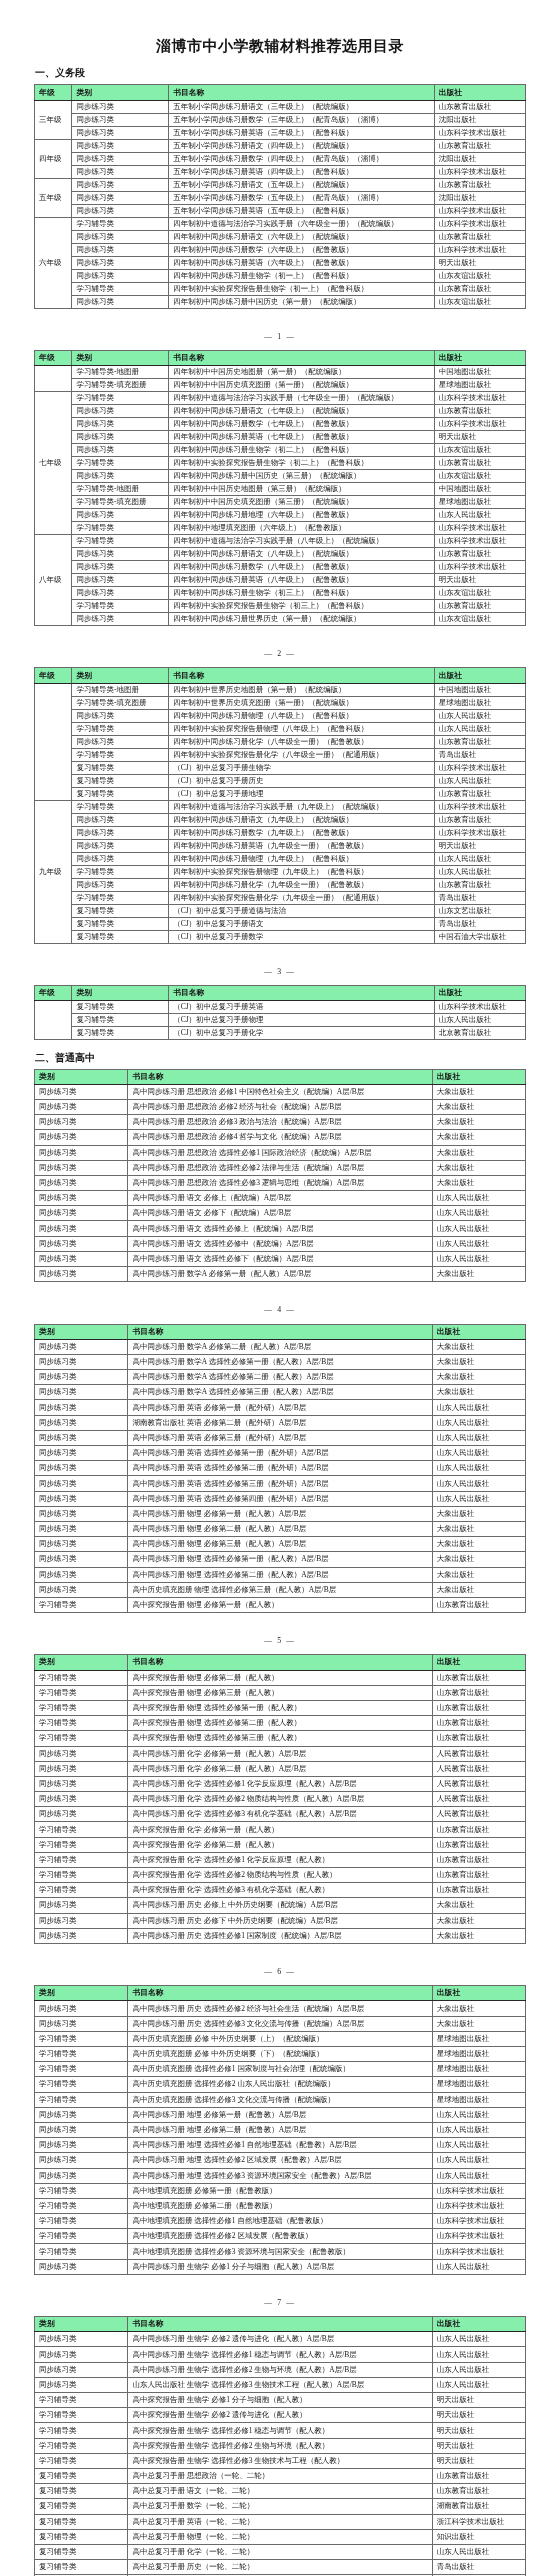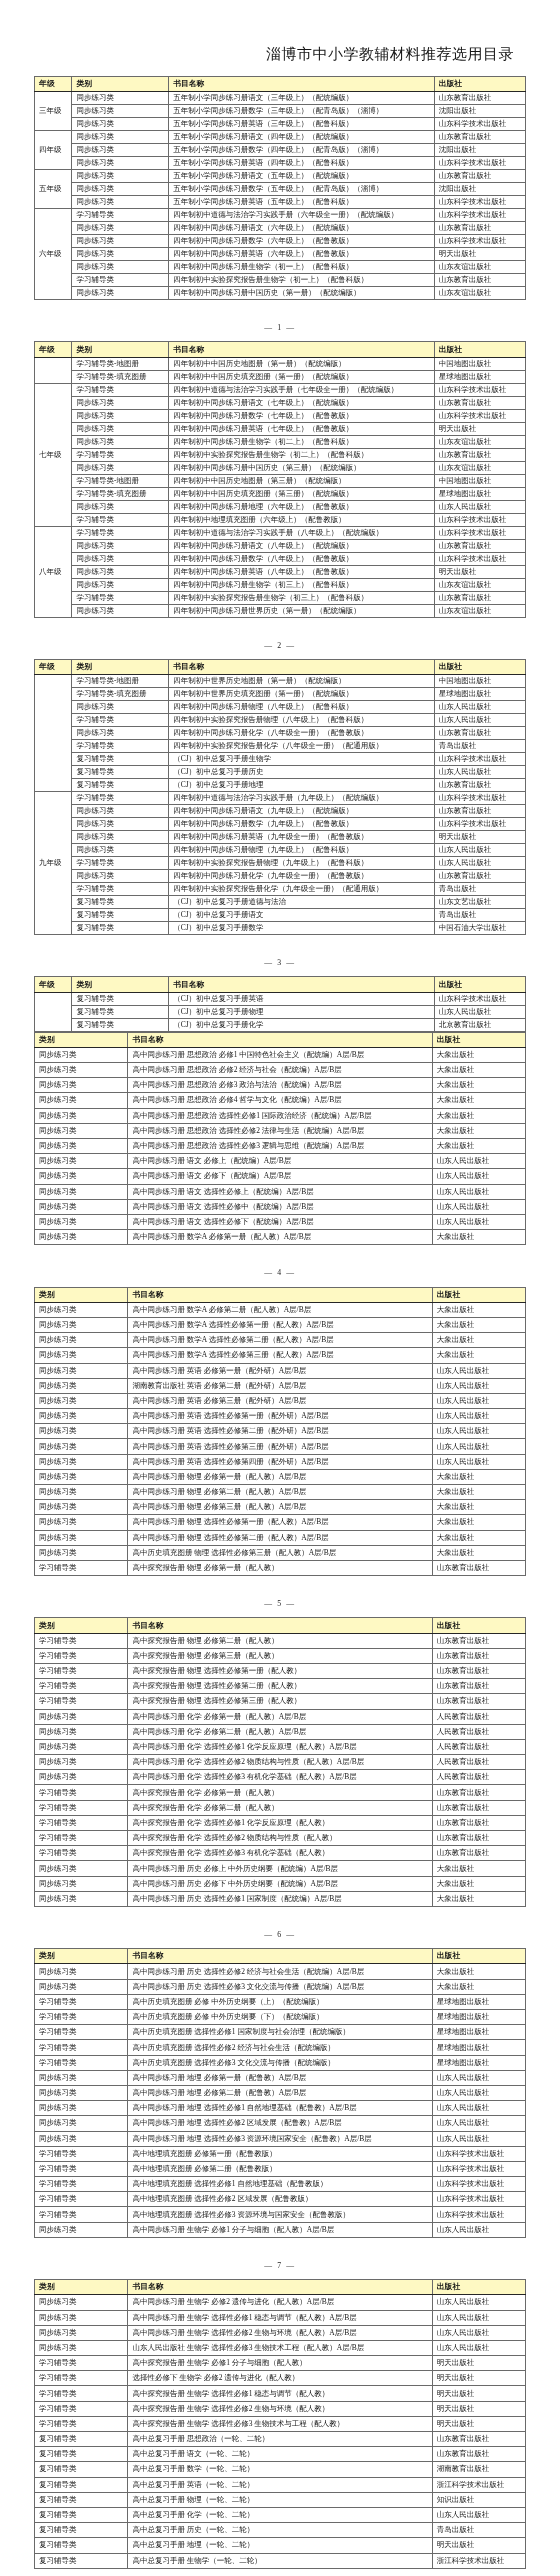--- a/index.html
+++ b/index.html
@@ -1,42 +1,43 @@
 <!DOCTYPE html>
 <html lang="zh" style="font-size:8.3px"><head>
 <meta charset="utf-8">
 <style>
   html, body { margin:0; padding:0; background:#ffffff; }
   body { width:560px; font-family:"Liberation Serif","DejaVu Serif",serif; color:#161616; }
   .doc { padding:33px 34px 14.5px 34px; }
-  .title { text-align:right; font-size:15px; font-weight:400; margin:12px; letter-spacing:0.5px; }
+  .title { text-align:center; font-size:15px; font-weight:700; margin:4px; letter-spacing:0.5px; }
   .subtitle { text-align:center; font-size:8.8px; margin-top:6.2px; }
   .sec-heading { font-family:"Liberation Sans","DejaVu Sans",sans-serif; font-size:10px; font-weight:700; margin:10.4px 0 4.1px 1px; }
   table.grid { width:100%; border-collapse:collapse; table-layout:fixed; border:1px solid #262626; }
   .grid th, .grid td { border:0.5px solid #6a6a6a; overflow:hidden; white-space:nowrap; text-align:left; vertical-align:middle; }
-  .grid th { font-family:"Liberation Sans","DejaVu Sans",sans-serif; font-weight:700; font-size:7.8px; line-height:10px; padding:2.1px 4.1px; border-bottom:1px solid #262626; background:#fef9c3; }
+  .grid th { font-family:"Liberation Sans","DejaVu Sans",sans-serif; font-weight:700; font-size:7.8px; line-height:10px; padding:2.1px 4.1px; border-bottom:1px solid #262626; background:#86efac; }
   .grid td { font-size:7.5px; line-height:10px; }
   table.four td { padding:1px 4.1px; }
   table.three td { padding:2.1px 4.1px; }
   table.four col:nth-child(1){ width:7.6%; }
   table.four col:nth-child(2){ width:19.7%; }
   table.four col:nth-child(3){ width:54.1%; }
   table.four col:nth-child(4){ width:18.6%; }
   table.three col:nth-child(1){ width:19%; }
   table.three col:nth-child(2){ width:62%; }
   table.three col:nth-child(3){ width:19%; }
   td.grade { text-align:left; }
   .page-marker { text-align:center; font-size:7.8px; margin:23px 0 9.3px 0; letter-spacing:1.6px; color:#1c1c1c; }
 </style>
 </head>
 <body>
 
 <div class="doc">
   <h1 class="title">淄博市中小学教辅材料推荐选用目录</h1>
 
+  <h2 class="sec-heading">一、义务段</h2>
   <div class="tbl">
       <table class="grid four">
         <colgroup>
           <col>
           <col>
           <col>
           <col>
         </colgroup>
         <thead>
           <tr>
@@ -414,20 +415,21 @@
             <td>山东人民出版社</td>
           </tr>
           <tr>
             <td>复习辅导类</td>
             <td>（CJ）初中总复习手册化学</td>
             <td>北京教育出版社</td>
           </tr>
         </tbody>
       </table>
     </div>
+  <h2 class="sec-heading">二、普通高中</h2>
   <div class="tbl">
       <table class="grid three">
         <colgroup>
           <col>
           <col>
           <col>
         </colgroup>
         <thead>
           <tr>
             <th>类别</th>
@@ -761,21 +763,21 @@
             <td>高中历史填充图册 必修 中外历史纲要（下）（配统编版）</td>
             <td>星球地图出版社</td>
           </tr>
           <tr>
             <td>学习辅导类</td>
             <td>高中历史填充图册 选择性必修1 国家制度与社会治理（配统编版）</td>
             <td>星球地图出版社</td>
           </tr>
           <tr>
             <td>学习辅导类</td>
-            <td>高中历史填充图册 选择性必修2 经济与社会生活（配统编版）</td>
+            <td>高中历史填充图册 选择性必修2 山东人民出版社（配统编版）</td>
             <td>星球地图出版社</td>
           </tr>
           <tr>
             <td>学习辅导类</td>
             <td>高中历史填充图册 选择性必修3 文化交流与传播（配统编版）</td>
             <td>星球地图出版社</td>
           </tr>
           <tr>
             <td>同步练习类</td>
             <td>高中同步练习册 地理 必修第一册（配鲁教）A层/B层</td>
@@ -871,21 +873,21 @@
             <td>山东人民出版社 生物学 选择性必修3 生物技术工程（配人教）A层/B层</td>
             <td>山东人民出版社</td>
           </tr>
           <tr>
             <td>学习辅导类</td>
             <td>高中探究报告册 生物学 必修1 分子与细胞（配人教）</td>
             <td>明天出版社</td>
           </tr>
           <tr>
             <td>学习辅导类</td>
-            <td>选择性必修下 生物学 必修2 遗传与进化（配人教）</td>
+            <td>高中探究报告册 生物学 必修2 遗传与进化（配人教）</td>
             <td>明天出版社</td>
           </tr>
           <tr>
             <td>学习辅导类</td>
             <td>高中探究报告册 生物学 选择性必修1 稳态与调节（配人教）</td>
             <td>明天出版社</td>
           </tr>
           <tr>
             <td>学习辅导类</td>
             <td>高中探究报告册 生物学 选择性必修2 生物与环境（配人教）</td>

